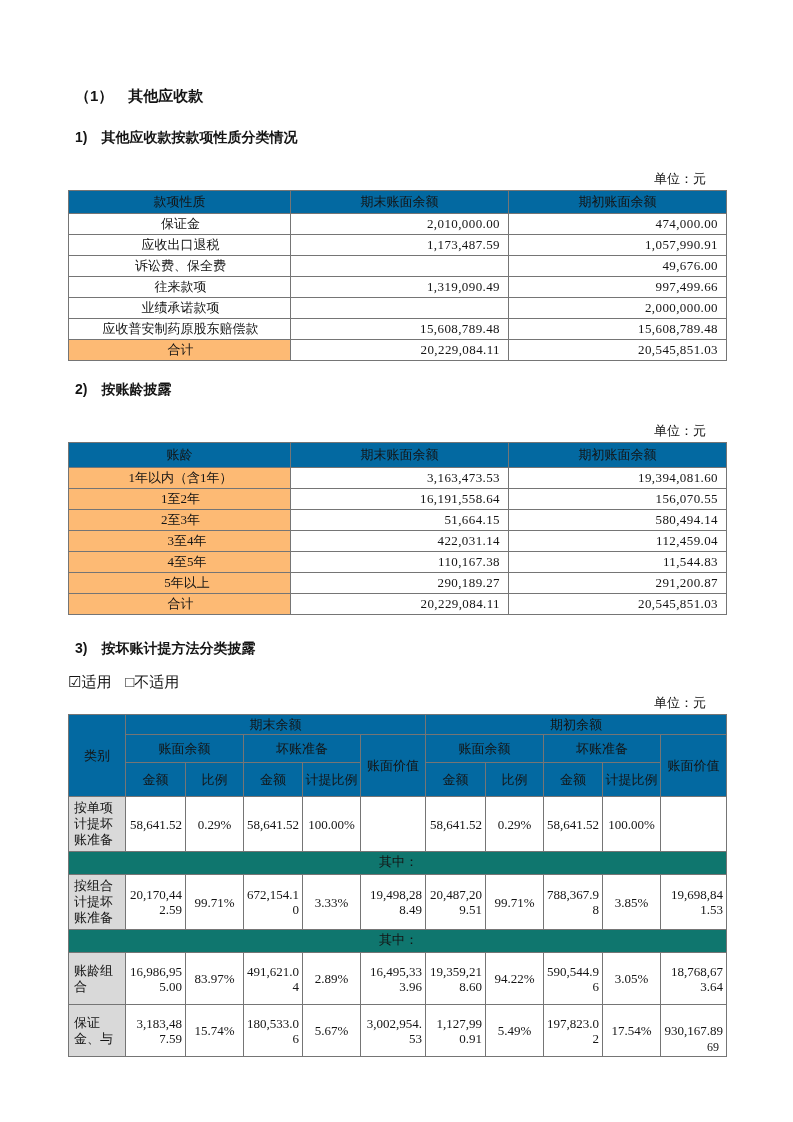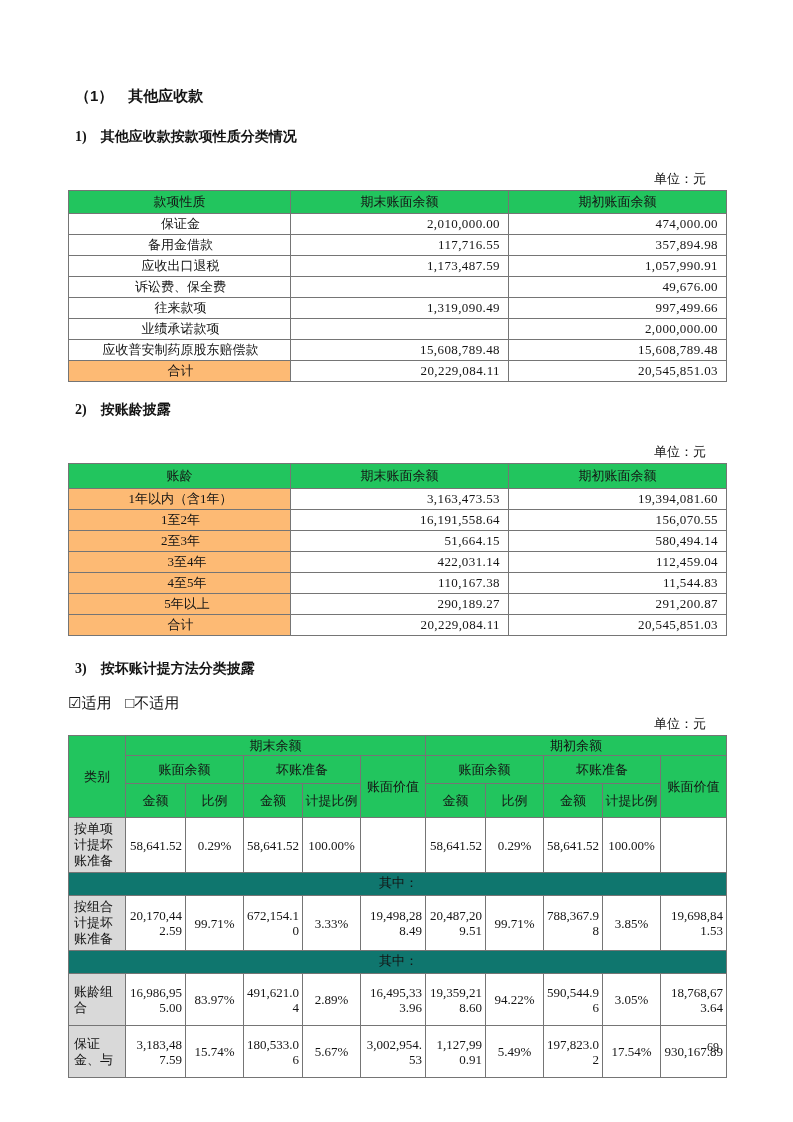--- a/index.html
+++ b/index.html
@@ -3,37 +3,37 @@
 <meta charset="utf-8">
 <style>
   * { margin:0; padding:0; box-sizing:border-box; }
   html,body { background:#ffffff; }
   body { width:793px; height:1122px; position:relative; overflow:hidden;
          font-family:"Liberation Serif","DejaVu Serif",serif; color:#141414; }
   .sheet { position:absolute; inset:0; padding:86px 67px 0 68px; }
 
   .h-main { font-family:"Liberation Sans","DejaVu Sans",sans-serif; font-weight:700;
             font-size:15px; line-height:19px; margin:0 0 23px 7px; }
-  .h-sec  { font-family:Liberation Serif, serif; font-weight:700;
+  .h-sec  { font-family:Liberation Sans, sans-serif; font-weight:700;
             font-size:14px; line-height:18px; margin-left:7px; }
   .h-sec2 { margin-top:19px; }
   .h-sec3 { margin-top:24px; }
 
   .unit-line { text-align:right; font-size:13px; line-height:16px;
                padding-right:20px; margin-top:25px; }
   .unit-line.tight { margin-top:5px; }
 
   .applicability { margin-top:17px; font-size:15px; line-height:16px; }
   .applicability span { margin-right:10px; }
 
   table.rpt { width:100%; border-collapse:collapse; table-layout:fixed;
               margin-top:3px; border:1px solid #555; }
   table.rpt th, table.rpt td { border:1px solid #757575; font-weight:normal;
               font-size:13px; vertical-align:middle; overflow:hidden; }
-  table.rpt th { background:#22c55e; text-align:center; padding:1px 2px; }
+  table.rpt th { background:#0369a1; text-align:center; padding:1px 2px; }
 
   
   .t1 th { height:23px; }
   .t2 th { height:25px; }
   .t1 tbody td { height:16px; }
   .t2 tbody td { height:20px; }
   td.lbl { text-align:center; padding:1px 4px 1px 6px; }
   td.lbl.indent { padding-left:19px; }
   td.lbl.gray { background:#fdba74; }
   td.num { text-align:right; padding:1px 8px 1px 2px; letter-spacing:0.4px; }
@@ -77,25 +77,20 @@
         <th>期初账面余额</th>
       </tr>
     </thead>
     <tbody id="table1-body">
         <tr>
           <td class="lbl">保证金</td>
           <td class="num">2,010,000.00</td>
           <td class="num">474,000.00</td>
         </tr>
         <tr>
-          <td class="lbl">备用金借款</td>
-          <td class="num">117,716.55</td>
-          <td class="num">357,894.98</td>
-        </tr>
-        <tr>
           <td class="lbl">应收出口退税</td>
           <td class="num">1,173,487.59</td>
           <td class="num">1,057,990.91</td>
         </tr>
         <tr>
           <td class="lbl">诉讼费、保全费</td>
           <td class="num"></td>
           <td class="num">49,676.00</td>
         </tr>
         <tr>

